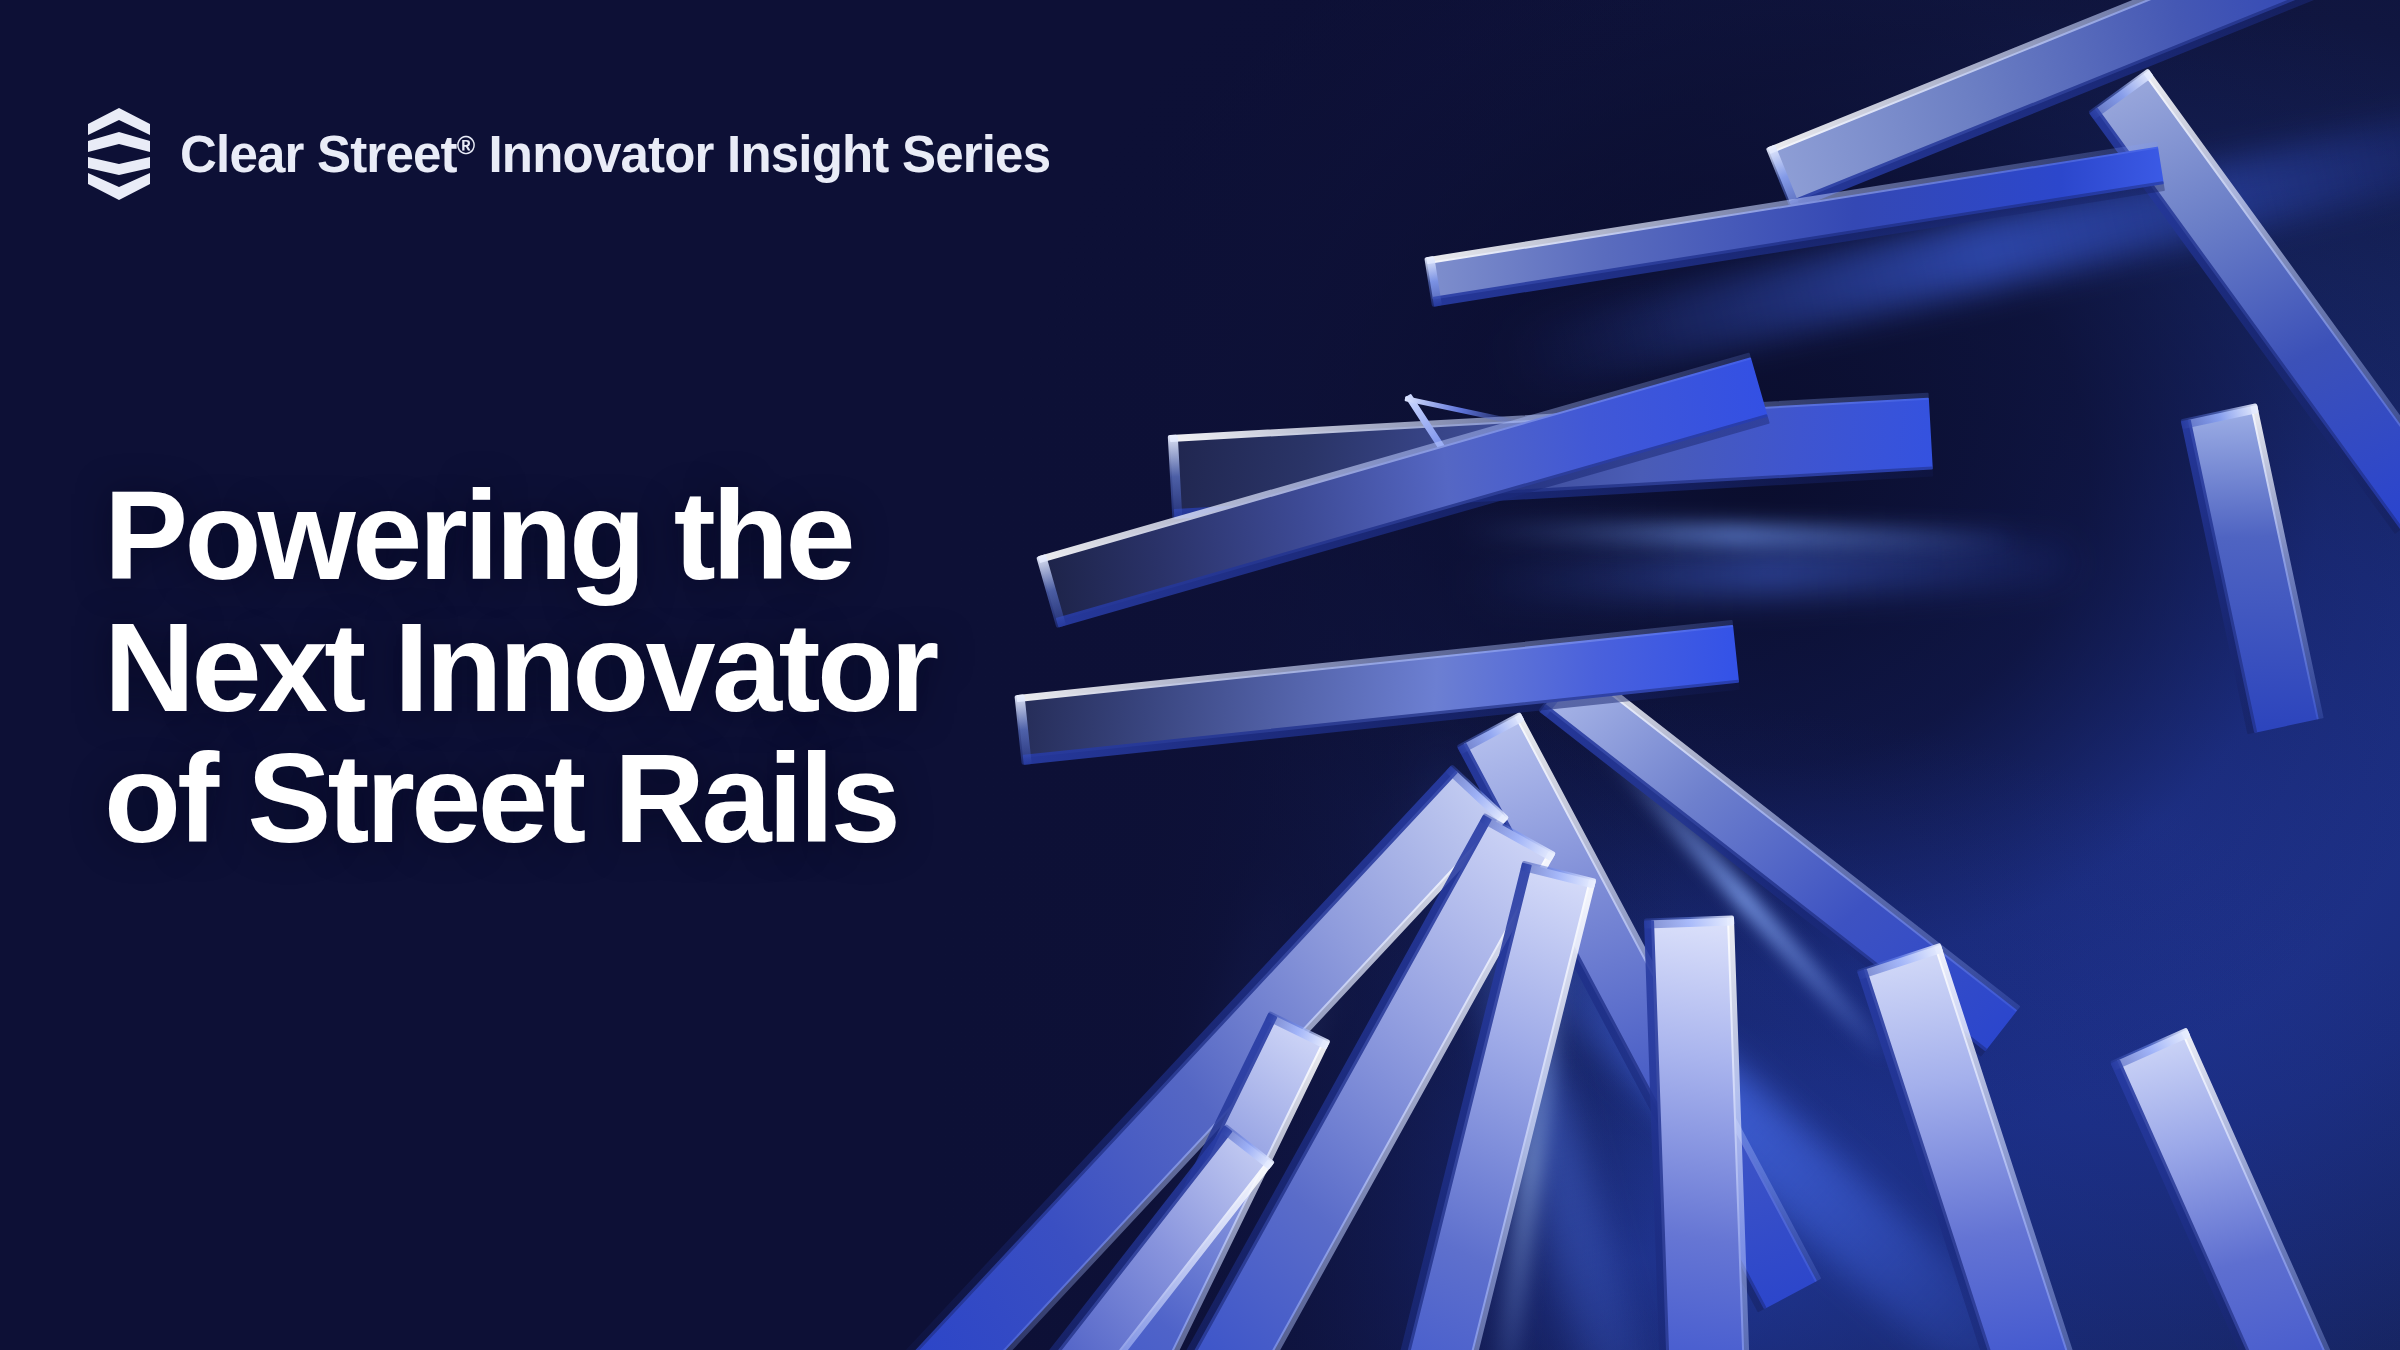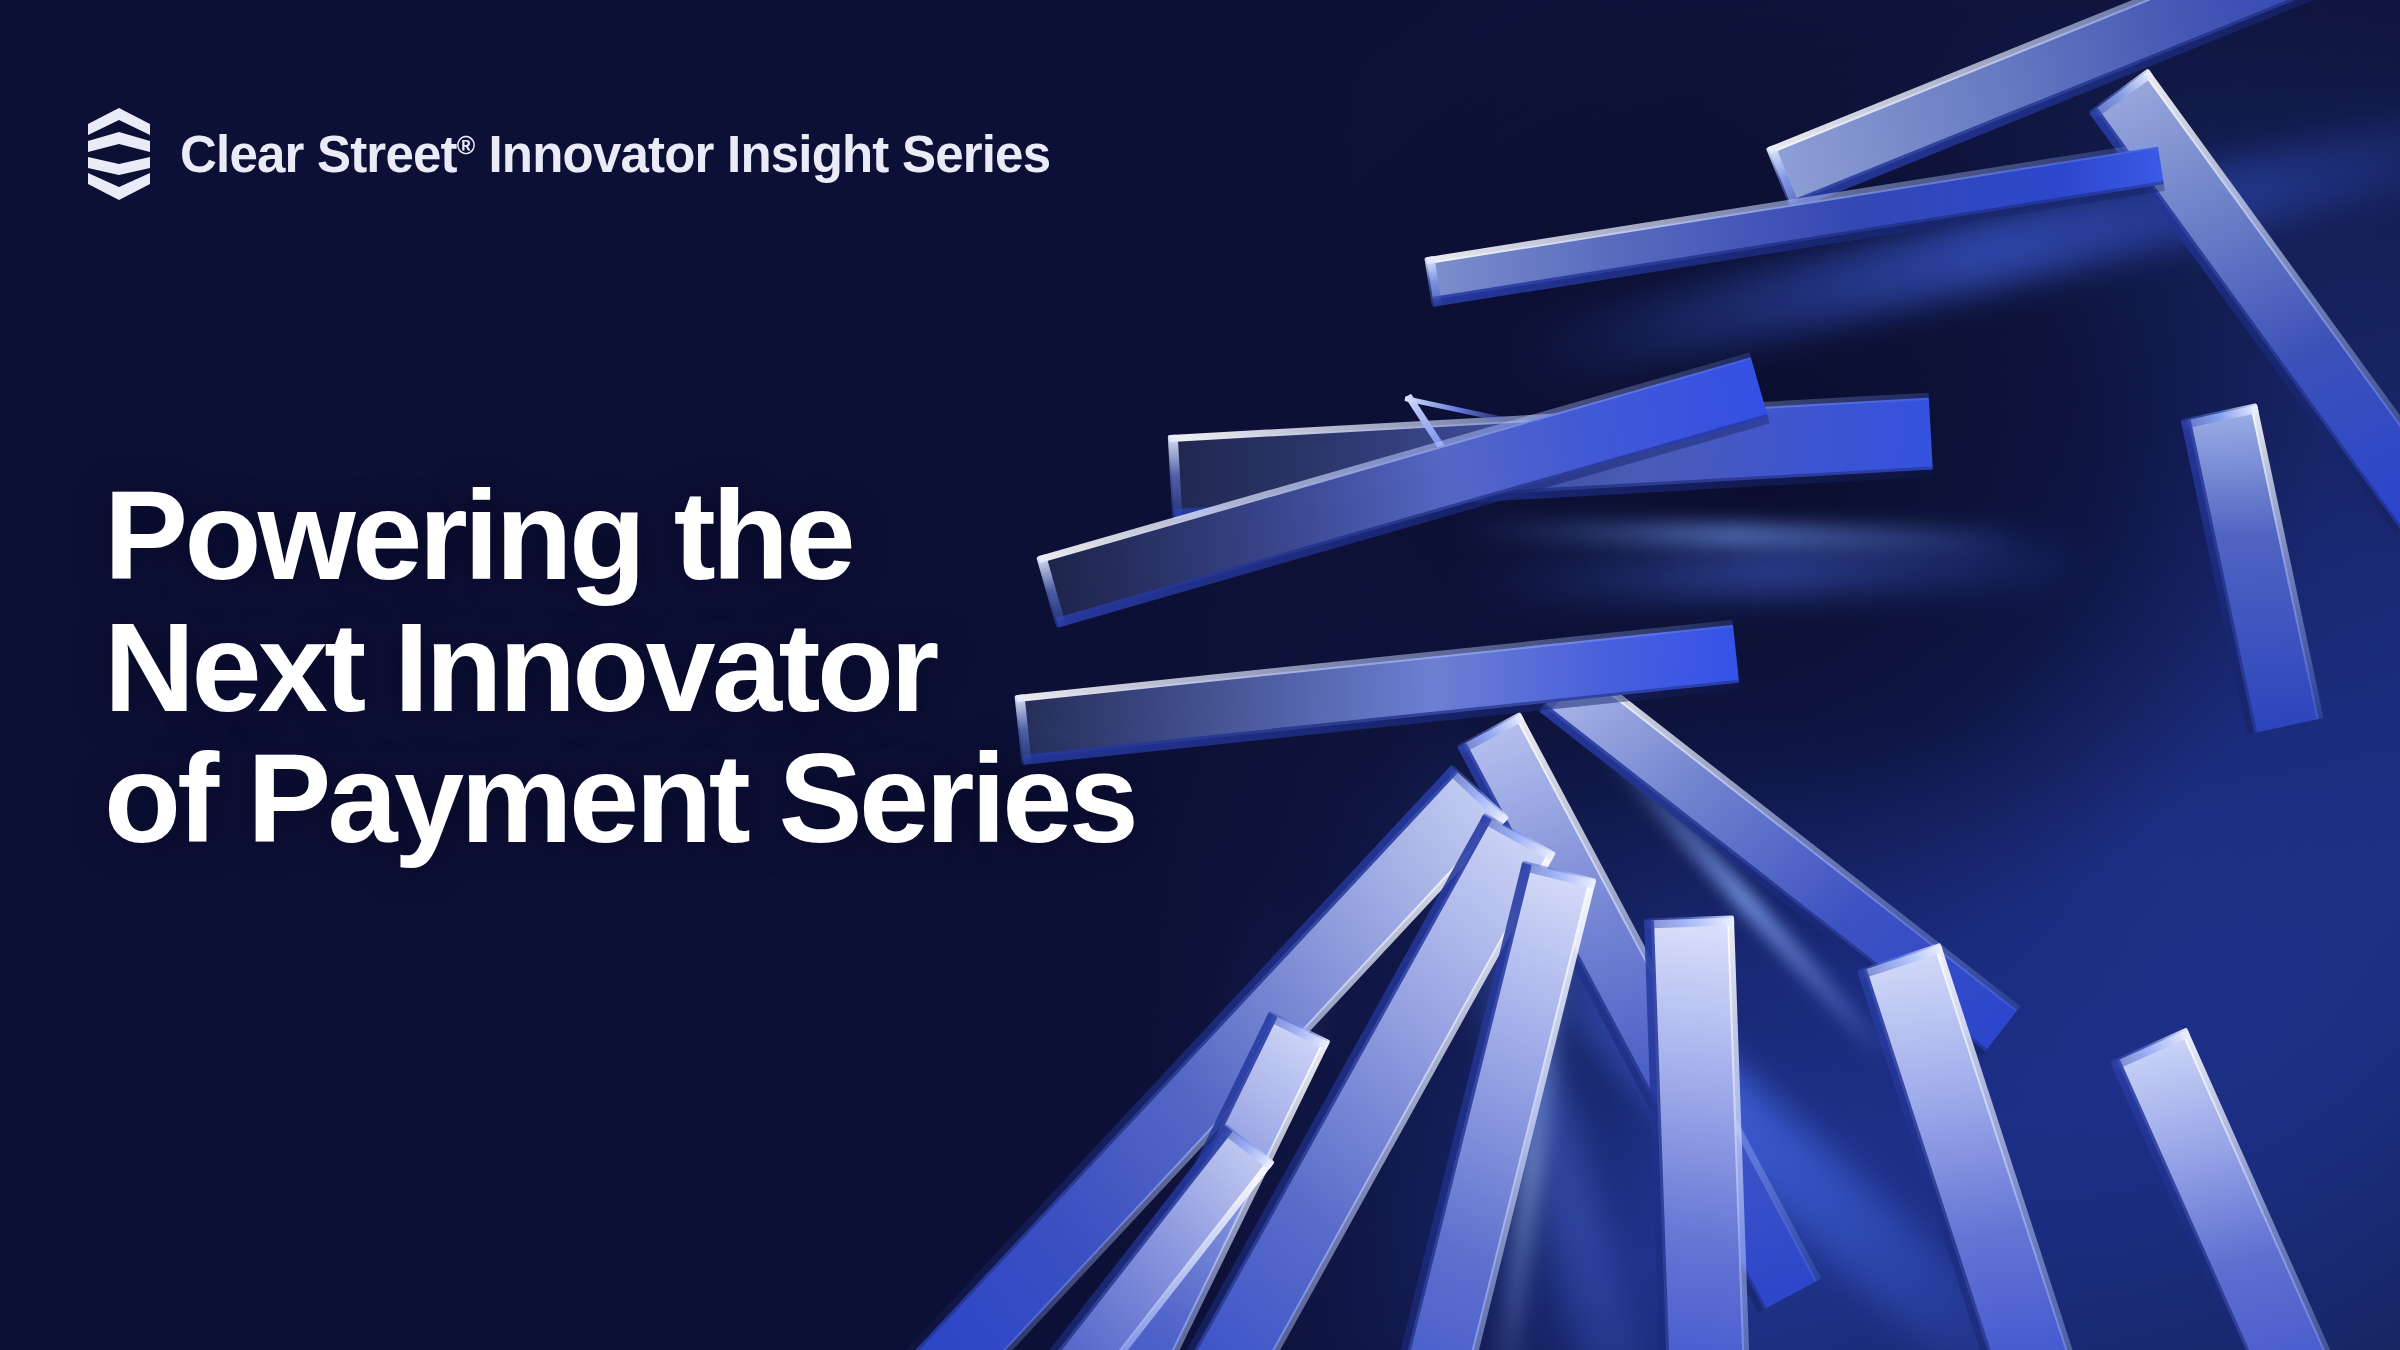--- a/index.html
+++ b/index.html
@@ -293,16 +293,16 @@
     </svg>
     <div class="header-text">
       <span>Clear Street</span><span class="reg">®</span>
       <span>Innovator Insight Series</span>
     </div>
   </div>
 
   <h1 class="headline">
     <span class="hl-line">Powering the</span>
     <span class="hl-line">Next Innovator</span>
-    <span class="hl-line">of Payment Series</span>
+    <span class="hl-line">of Street Rails</span>
   </h1>
 
 </div>
 
 </body></html>

